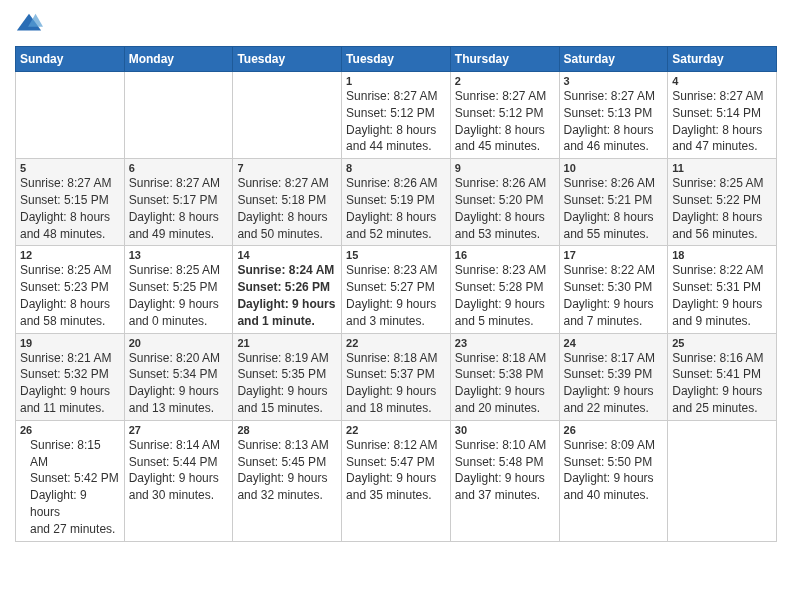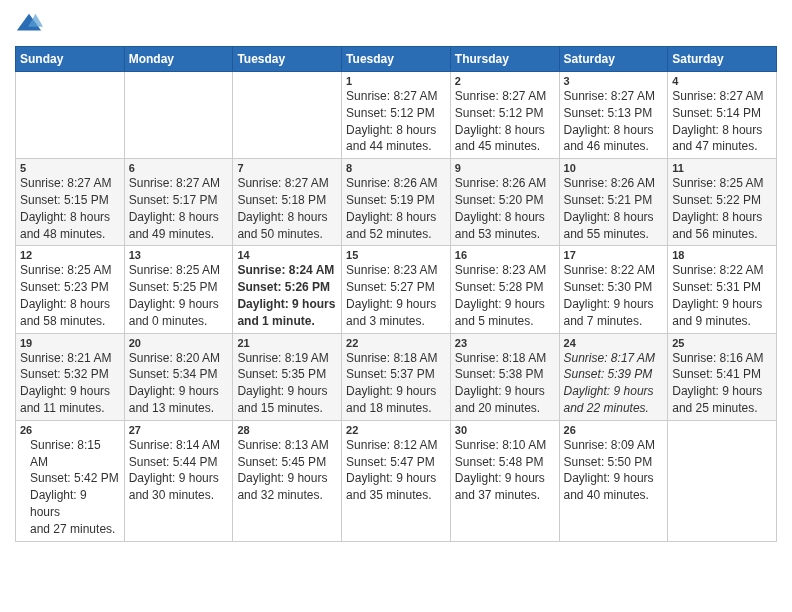--- a/index.html
+++ b/index.html
@@ -299,21 +299,21 @@
           </td>
           <td>
             <span class="day-number">23</span>
             <div class="day-info" style="white-space: pre-line;">Sunrise: 8:18 AM
 Sunset: 5:38 PM
 Daylight: 9 hours
 and 20 minutes.</div>
           </td>
           <td>
             <span class="day-number">24</span>
-            <div class="day-info" style="white-space: pre-line; font-style: italic;">Sunrise: 8:17 AM
+            <div class="day-info" style="white-space: pre-line;">Sunrise: 8:17 AM
 Sunset: 5:39 PM
 Daylight: 9 hours
 and 22 minutes.</div>
           </td>
           <td>
             <span class="day-number">25</span>
             <div class="day-info" style="white-space: pre-line;">Sunrise: 8:16 AM
 Sunset: 5:41 PM
 Daylight: 9 hours
 and 25 minutes.</div>

